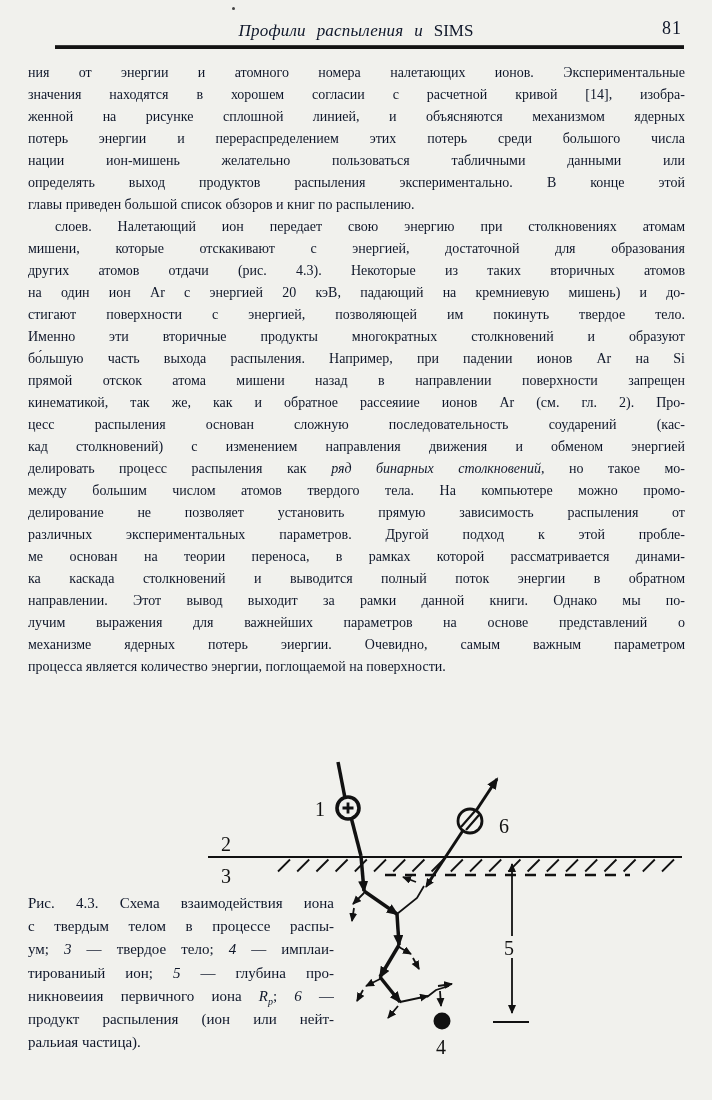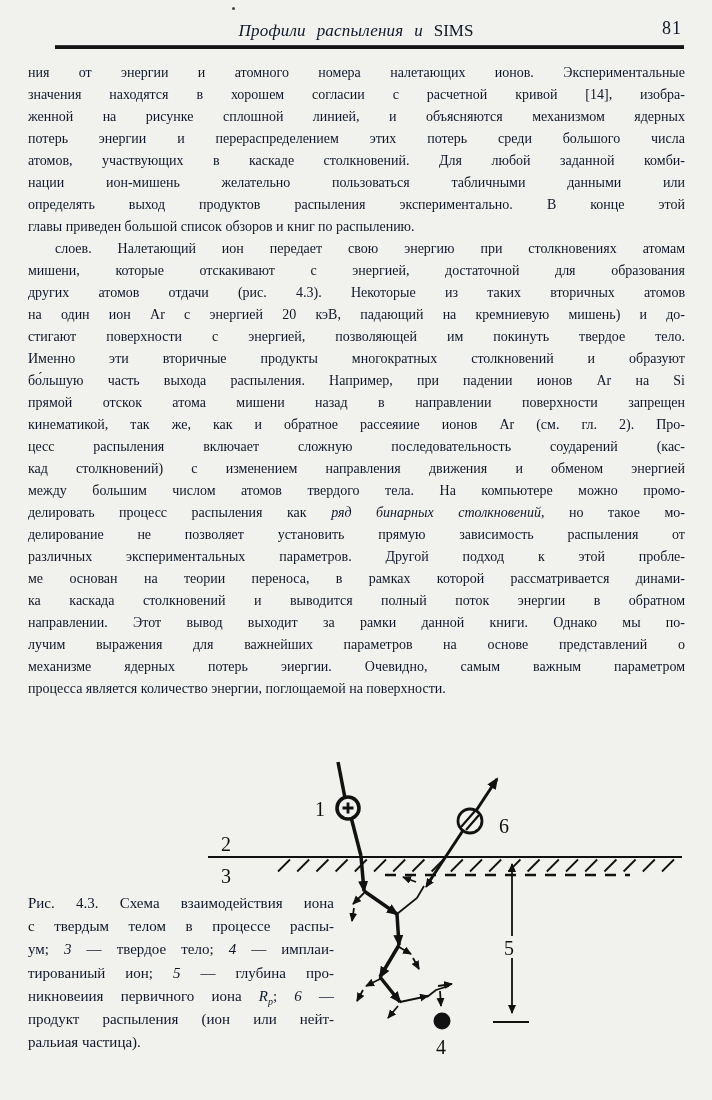--- a/index.html
+++ b/index.html
@@ -64,39 +64,38 @@
   <div class="running-title" data-name="running-title"><i>Профили распыления и</i> SIMS</div>
   <div class="page-number" data-name="page-number">81</div>
   <div class="header-rule" data-name="header-rule"></div>
 
   <div class="bodytext" data-name="body-text">
     <div data-name="paragraph-1">
         <div class="tline" data-name="text-line">ния от энергии и атомного номера налетающих ионов. Экспериментальные</div>
         <div class="tline" data-name="text-line">значения находятся в хорошем согласии с расчетной кривой [14], изобра-</div>
         <div class="tline" data-name="text-line">женной на рисунке сплошной линией, и объясняются механизмом ядерных</div>
         <div class="tline" data-name="text-line">потерь энергии и перераспределением этих потерь среди большого числа</div>
-        <div class="tline" data-name="text-line">атомов, участвующих в каскаде столкновений. Для любой заданной комби-</div>
         <div class="tline" data-name="text-line">нации ион-мишень желательно пользоваться табличными данными или</div>
         <div class="tline" data-name="text-line">определять выход продуктов распыления экспериментально. В конце этой</div>
         <div class="tline last" data-name="text-line">главы приведен большой список обзоров и книг по распылению.</div>
       </div>
     <div data-name="paragraph-2">
         <div class="tline" data-name="text-line">слоев. Налетающий ион передает свою энергию при столкновениях атомам</div>
         <div class="tline" data-name="text-line">мишени, которые отскакивают с энергией, достаточной для образования</div>
         <div class="tline" data-name="text-line">других атомов отдачи (рис. 4.3). Некоторые из таких вторичных атомов</div>
         <div class="tline" data-name="text-line">на один ион Ar с энергией 20 кэВ, падающий на кремниевую мишень) и до-</div>
         <div class="tline" data-name="text-line">стигают поверхности с энергией, позволяющей им покинуть твердое тело.</div>
         <div class="tline" data-name="text-line">Именно эти вторичные продукты многократных столкновений и образуют</div>
         <div class="tline" data-name="text-line">бо́льшую часть выхода распыления. Например, при падении ионов Ar на Si</div>
         <div class="tline" data-name="text-line">прямой отскок атома мишени назад в направлении поверхности запрещен</div>
         <div class="tline" data-name="text-line">кинематикой, так же, как и обратное рассеяиие ионов Ar (см. гл. 2). Про-</div>
-        <div class="tline" data-name="text-line">цесс распыления включает сложную последовательность соударений (кас-</div>
+        <div class="tline" data-name="text-line">цесс распыления основан сложную последовательность соударений (кас-</div>
         <div class="tline" data-name="text-line">кад столкновений) с изменением направления движения и обменом энергией</div>
+        <div class="tline" data-name="text-line">делировать процесс распыления как <i>ряд бинарных столкновений</i>, но такое мо-</div>
         <div class="tline" data-name="text-line">между большим числом атомов твердого тела. На компьютере можно промо-</div>
-        <div class="tline" data-name="text-line">делировать процесс распыления как <i>ряд бинарных столкновений</i>, но такое мо-</div>
         <div class="tline" data-name="text-line">делирование не позволяет установить прямую зависимость распыления от</div>
         <div class="tline" data-name="text-line">различных экспериментальных параметров. Другой подход к этой пробле-</div>
         <div class="tline" data-name="text-line">ме основан на теории переноса, в рамках которой рассматривается динами-</div>
         <div class="tline" data-name="text-line">ка каскада столкновений и выводится полный поток энергии в обратном</div>
         <div class="tline" data-name="text-line">направлении. Этот вывод выходит за рамки данной книги. Однако мы по-</div>
         <div class="tline" data-name="text-line">лучим выражения для важнейших параметров на основе представлений о</div>
         <div class="tline" data-name="text-line">механизме ядерных потерь эиергии. Очевидно, самым важным параметром</div>
         <div class="tline last" data-name="text-line">процесса является количество энергии, поглощаемой на поверхности.</div>
       </div>
   </div>

